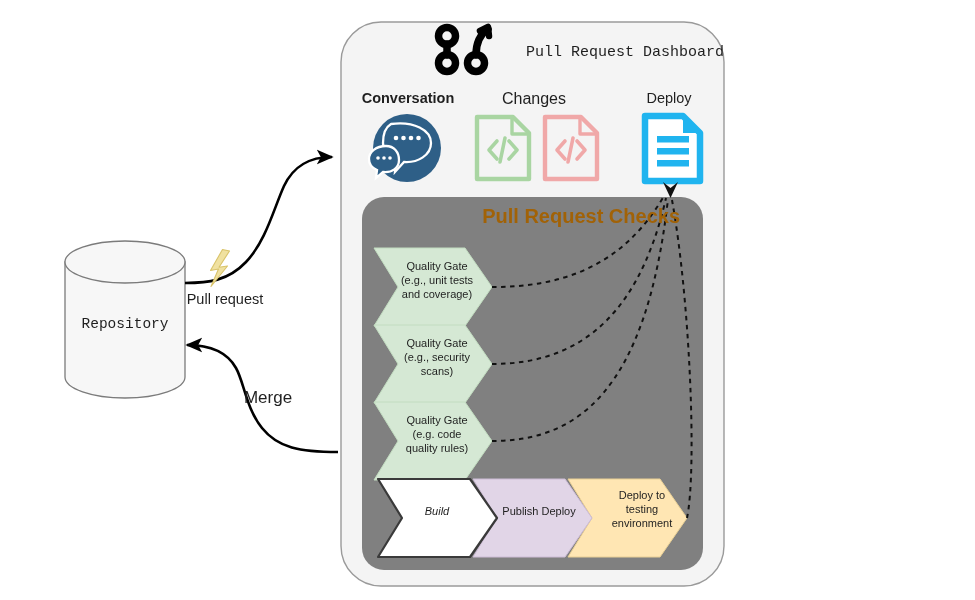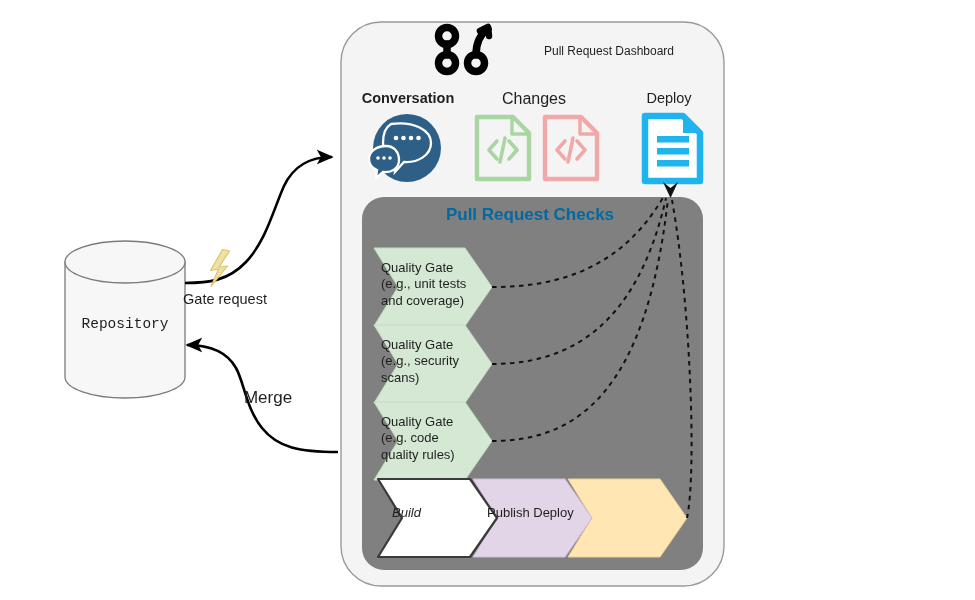--- a/index.html
+++ b/index.html
@@ -43,44 +43,45 @@
     left: 160px; top: 291px; width: 130px;
     font-size: 14.5px;
   }
   #merge-label {
     left: 213px; top: 388px; width: 110px;
     font-size: 17px;
   }
   
   #dashboard-title {
     left: 494px; top: 44px; width: 230px;
-    font-size: 12px; text-align: center;
+    font-size: 15px; text-align: right; font-family: Liberation Mono, monospace;
   }
   #conversation-label {
     left: 352px; top: 90px; width: 112px;
     font-size: 14.5px;
     font-weight: bold;
   }
   #changes-label {
     left: 472px; top: 90px; width: 124px;
     font-size: 16px;
   }
   #results-label {
     left: 624px; top: 90px; width: 90px;
     font-size: 14.5px;
   }
   #checks-title {
     left: 380px; top: 205px; width: 300px;
-    font-size: 17px; font-weight: bold; color: #0369a1;
+    font-size: 20px; font-weight: bold; color: #a16207; text-align: right;
   }
   
   .stage-label {
     position: absolute;
     color: #1f1f1f;
-    font-size: 13px;
+    font-size: 11px;
+    text-align: center;
     line-height: 1.25;
     white-space: pre-line;
     user-select: none;
   }
   #gate1-label { left: 381px; top: 260px; width: 112px; }
   #gate2-label { left: 381px; top: 337px; width: 112px; }
   #gate3-label { left: 381px; top: 414px; width: 112px; }
   #build-label { left: 392px; top: 505px; width: 90px; font-style: italic; }
   #publish-label { left: 487px; top: 505px; width: 104px; }
   #deploy-label { left: 592px; top: 489px; width: 100px; }
@@ -199,21 +200,21 @@
       <path d="M492,441 C576,441 646,394 668,199"></path>
       <path d="M687,518 C697,470 690,300 672,200"></path>
     </g>
     <g>
       <path d="M663,182 L670.5,198 L678,182 L670.5,188 Z" fill="#111111"></path>
     </g>
   </svg>
 
   <div class="lbl" id="repository-label">Repository</div>
 
-  <div class="lbl" id="pull-request-label">Gate request</div>
+  <div class="lbl" id="pull-request-label">Pull request</div>
 
   <div class="lbl" id="merge-label">Merge</div>
 
   <div class="lbl" id="dashboard-title">Pull Request Dashboard</div>
 
   <div class="lbl" id="conversation-label">Conversation</div>
 
   <div class="lbl" id="changes-label">Changes</div>
 
   <div class="lbl" id="results-label">Deploy</div>
@@ -229,14 +230,17 @@
 scans)</div>
 
   <div class="stage-label" id="gate3-label">Quality Gate
 (e.g. code
 quality rules)</div>
 
   <div class="stage-label" id="build-label">Build</div>
 
   <div class="stage-label" id="publish-label">Publish Deploy</div>
 
+  <div class="stage-label" id="deploy-label">Deploy to
+testing
+environment</div>
 
 </div>
 
 </body></html>

